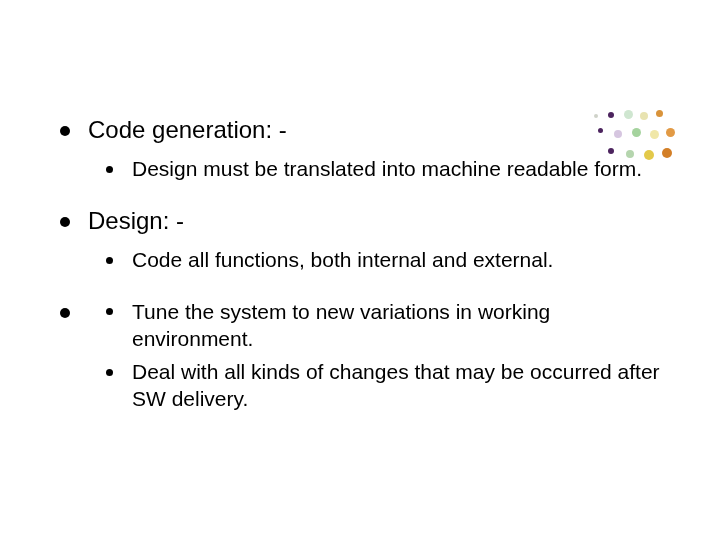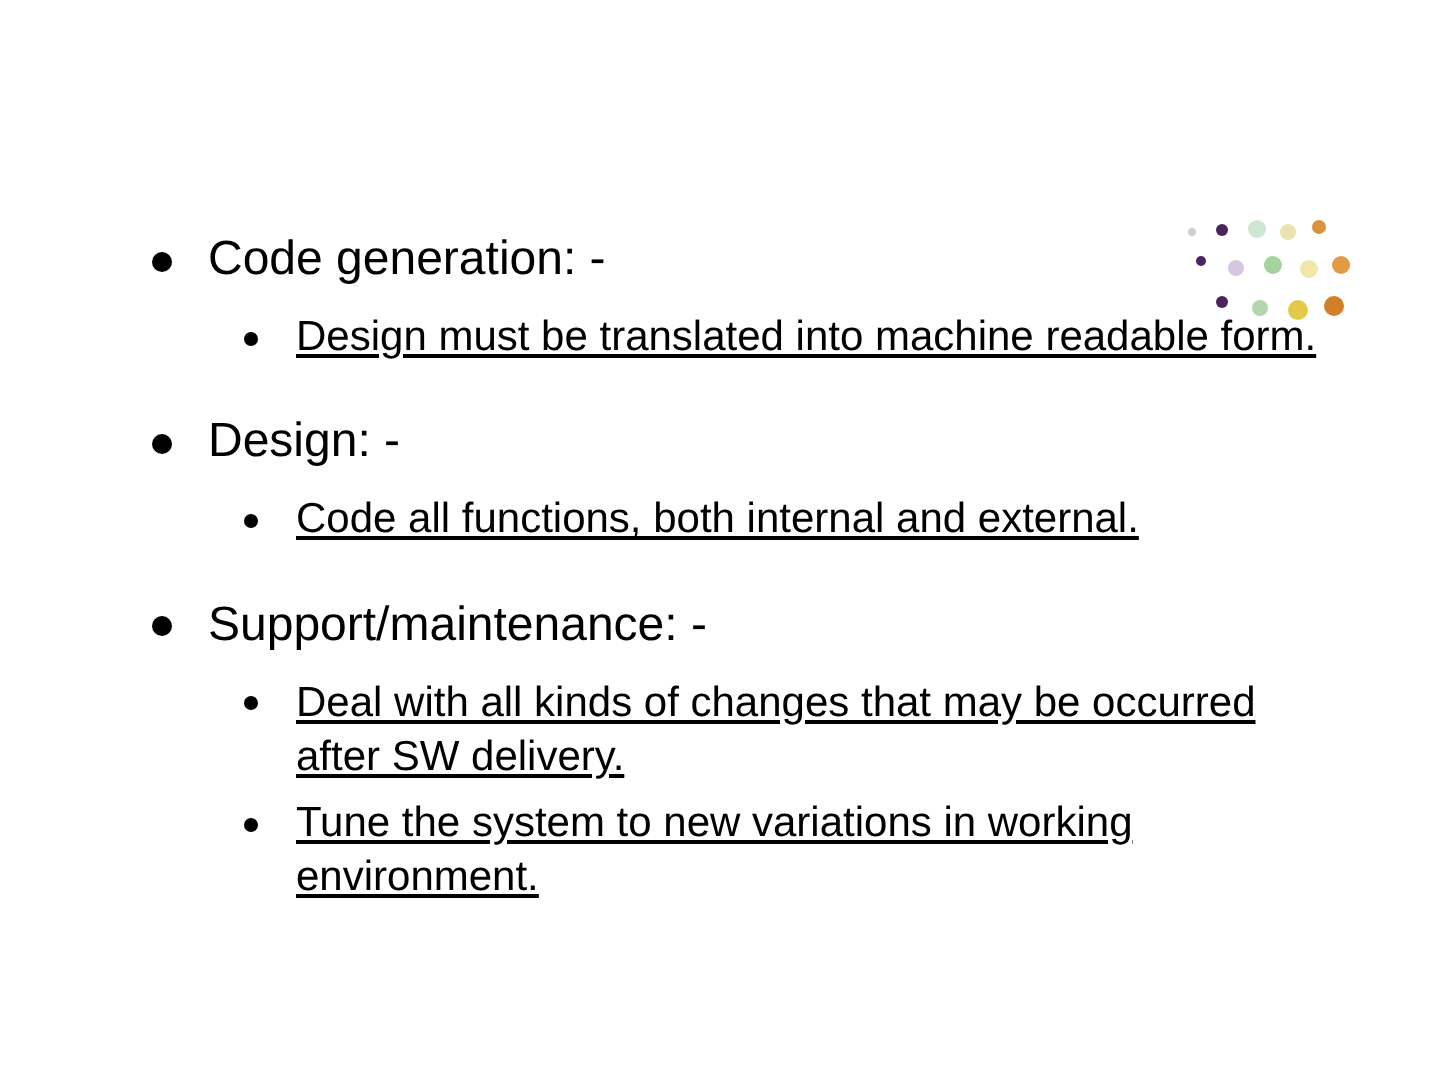--- a/index.html
+++ b/index.html
@@ -10,21 +10,21 @@
     background: #fff;
     font-family: Arial, Helvetica, sans-serif;
     color: #000;
     position: relative;
     overflow: hidden;
   }
   .slide {
     box-sizing: border-box;
     width: 720px;
     height: 388px;
-    padding: 115px 50px 40px 76px;
+    padding: 115px 50px 40px 60px;
     position: relative;
   }
   ul.top {
     list-style: none;
     margin: 0;
     padding: 0;
   }
   ul.top > li {
     position: relative;
     padding-left: 28px;
@@ -46,21 +46,20 @@
     list-style: none;
     margin: 10px 0 0 0;
     padding: 0;
   }
   ul.sub > li {
     position: relative;
     padding-left: 26px;
     margin: 2px 0 6px 18px;
     font-size: 21px;
     line-height: 1.3;
-    text-decoration: underline;
   }
   ul.sub > li::before {
     content: "";
     position: absolute;
     left: 0;
     top: 0.5em;
     width: 7px;
     height: 7px;
     background: #000;
     border-radius: 50%;
@@ -108,20 +107,19 @@
         <li><span>Design must be translated into machine readable form.</span></li>
       </ul>
     </li>
     <li>
       <span>Design: -</span>
       <ul class="sub">
         <li><span>Code all functions, both internal and external.</span></li>
       </ul>
     </li>
     <li>
-      <span>Support/maintenance: -</span>
       <ul class="sub">
+        <li><span>Tune the system to new variations in working environment.</span></li>
         <li><span>Deal with all kinds of changes that may be occurred after SW delivery.</span></li>
-        <li><span>Tune the system to new variations in working environment.</span></li>
       </ul>
     </li>
   </ul>
 </div>
 
 </body></html>

